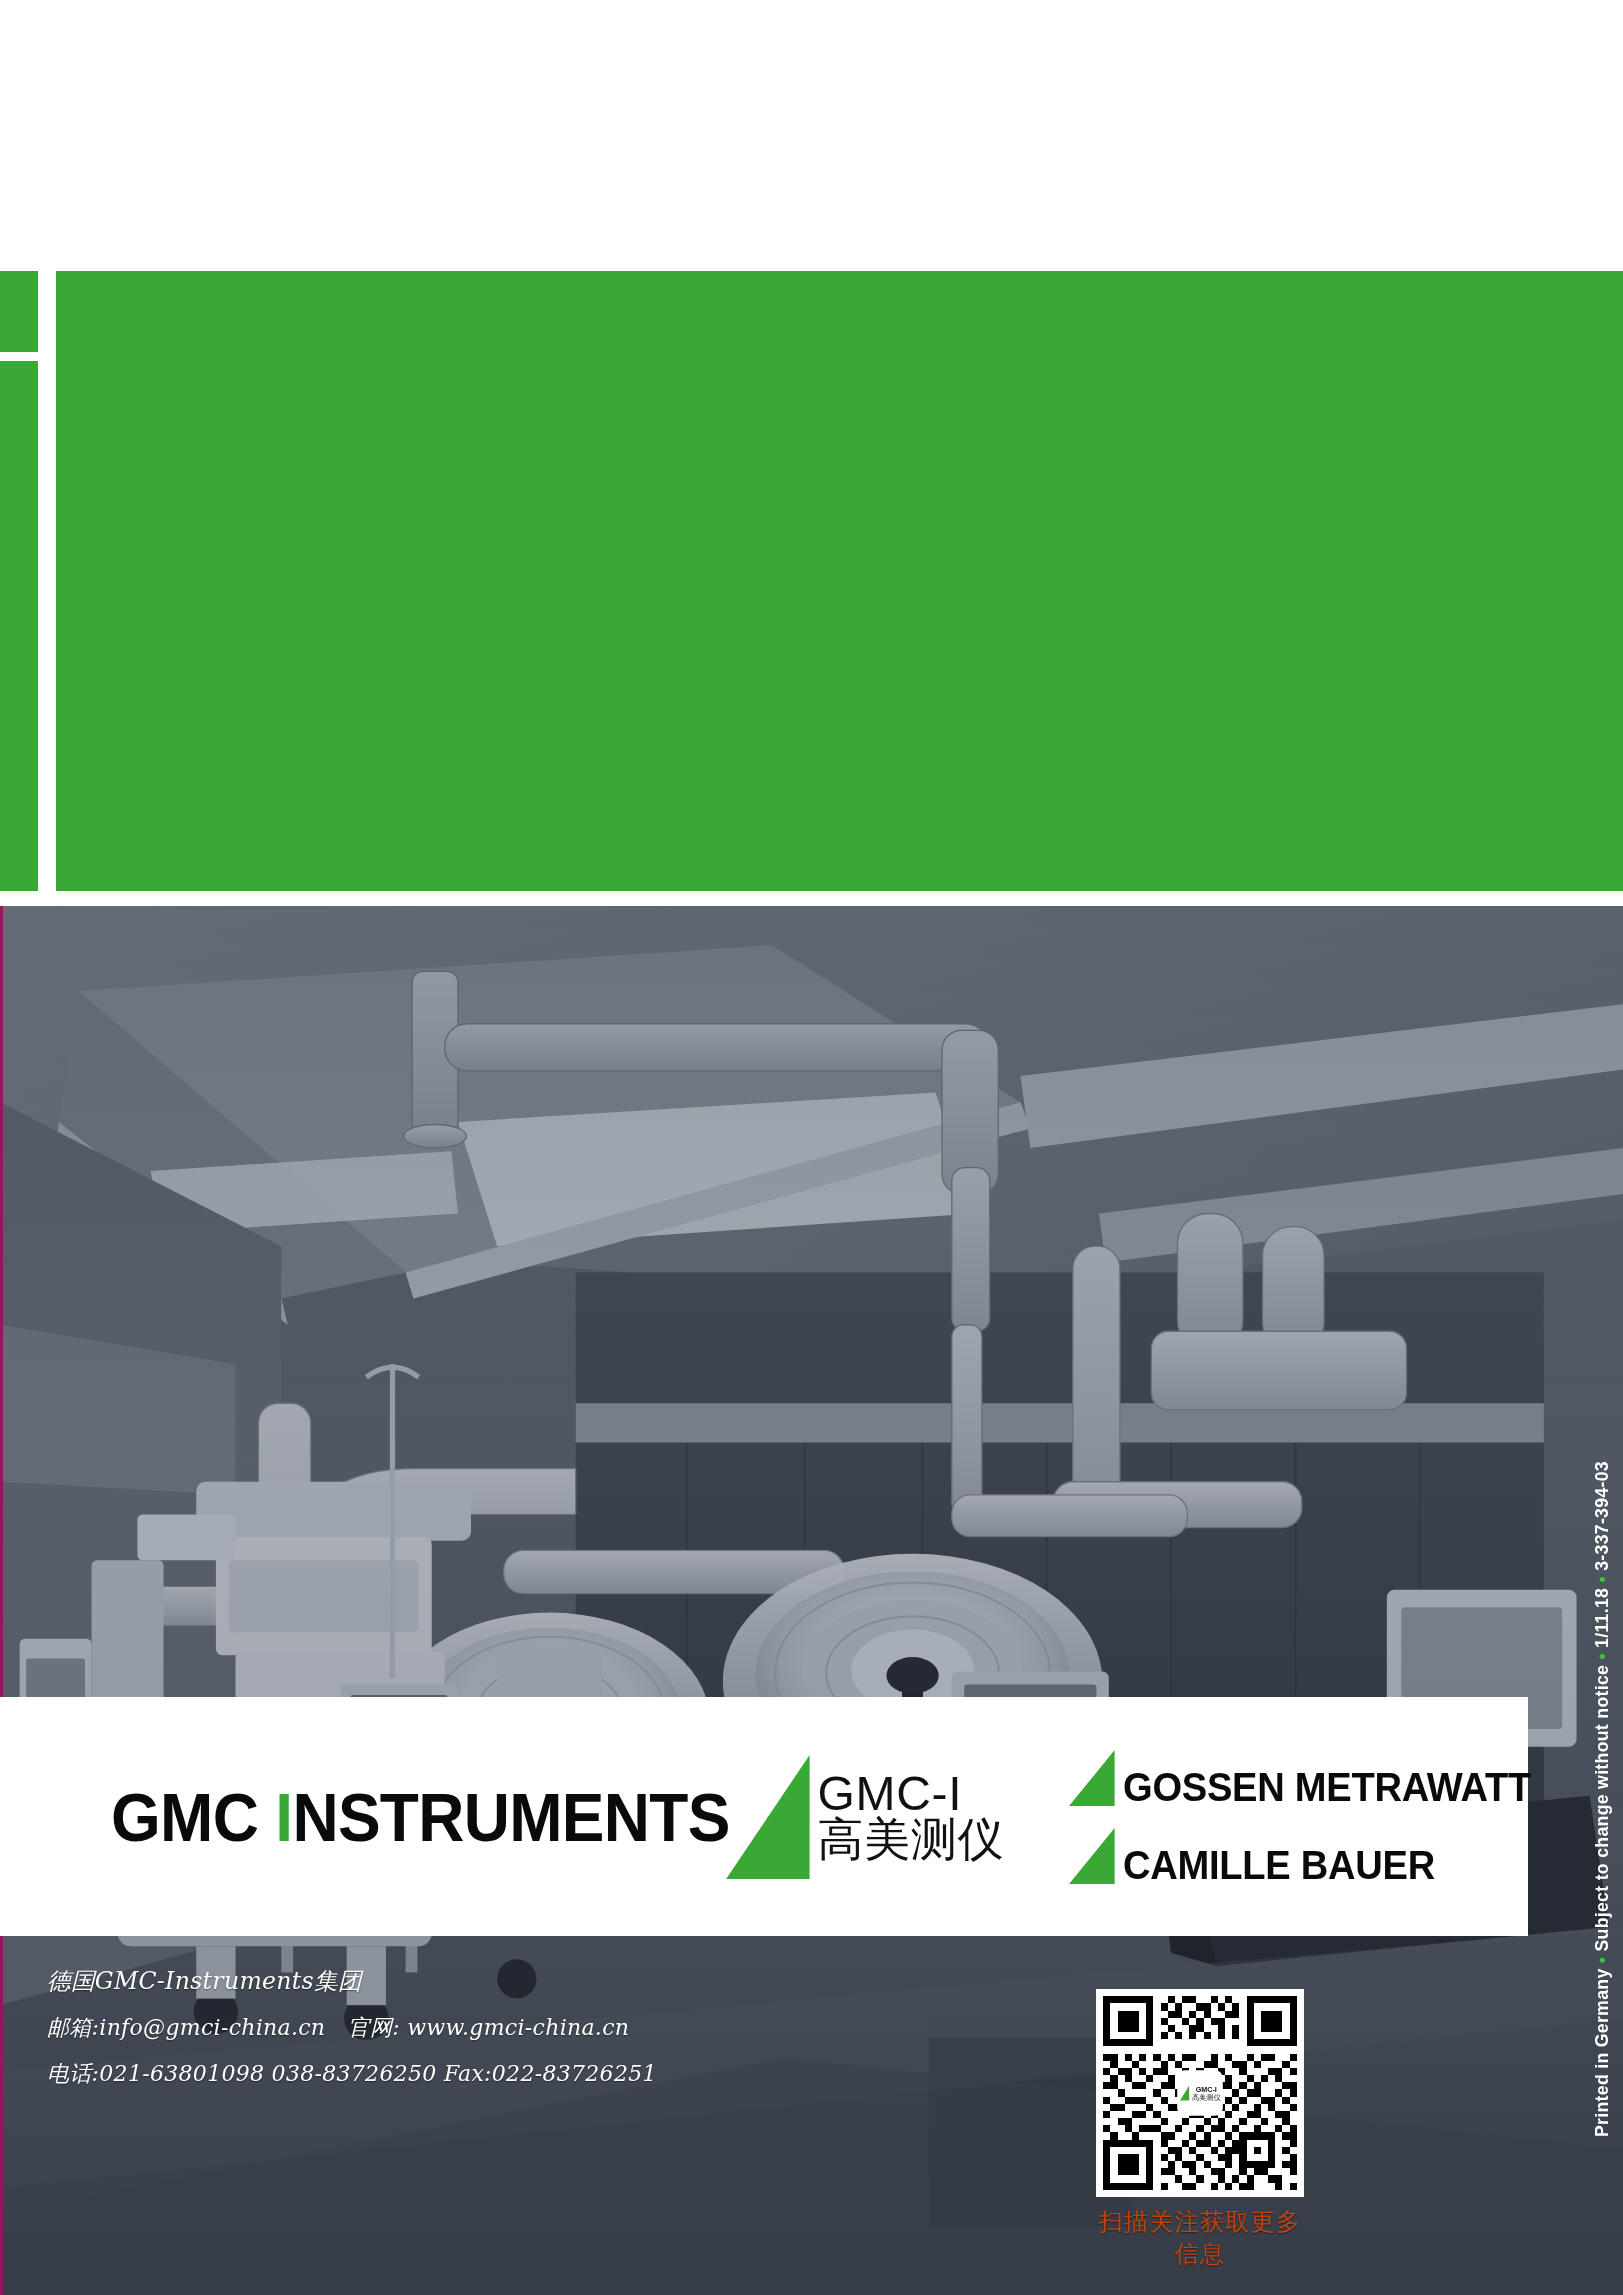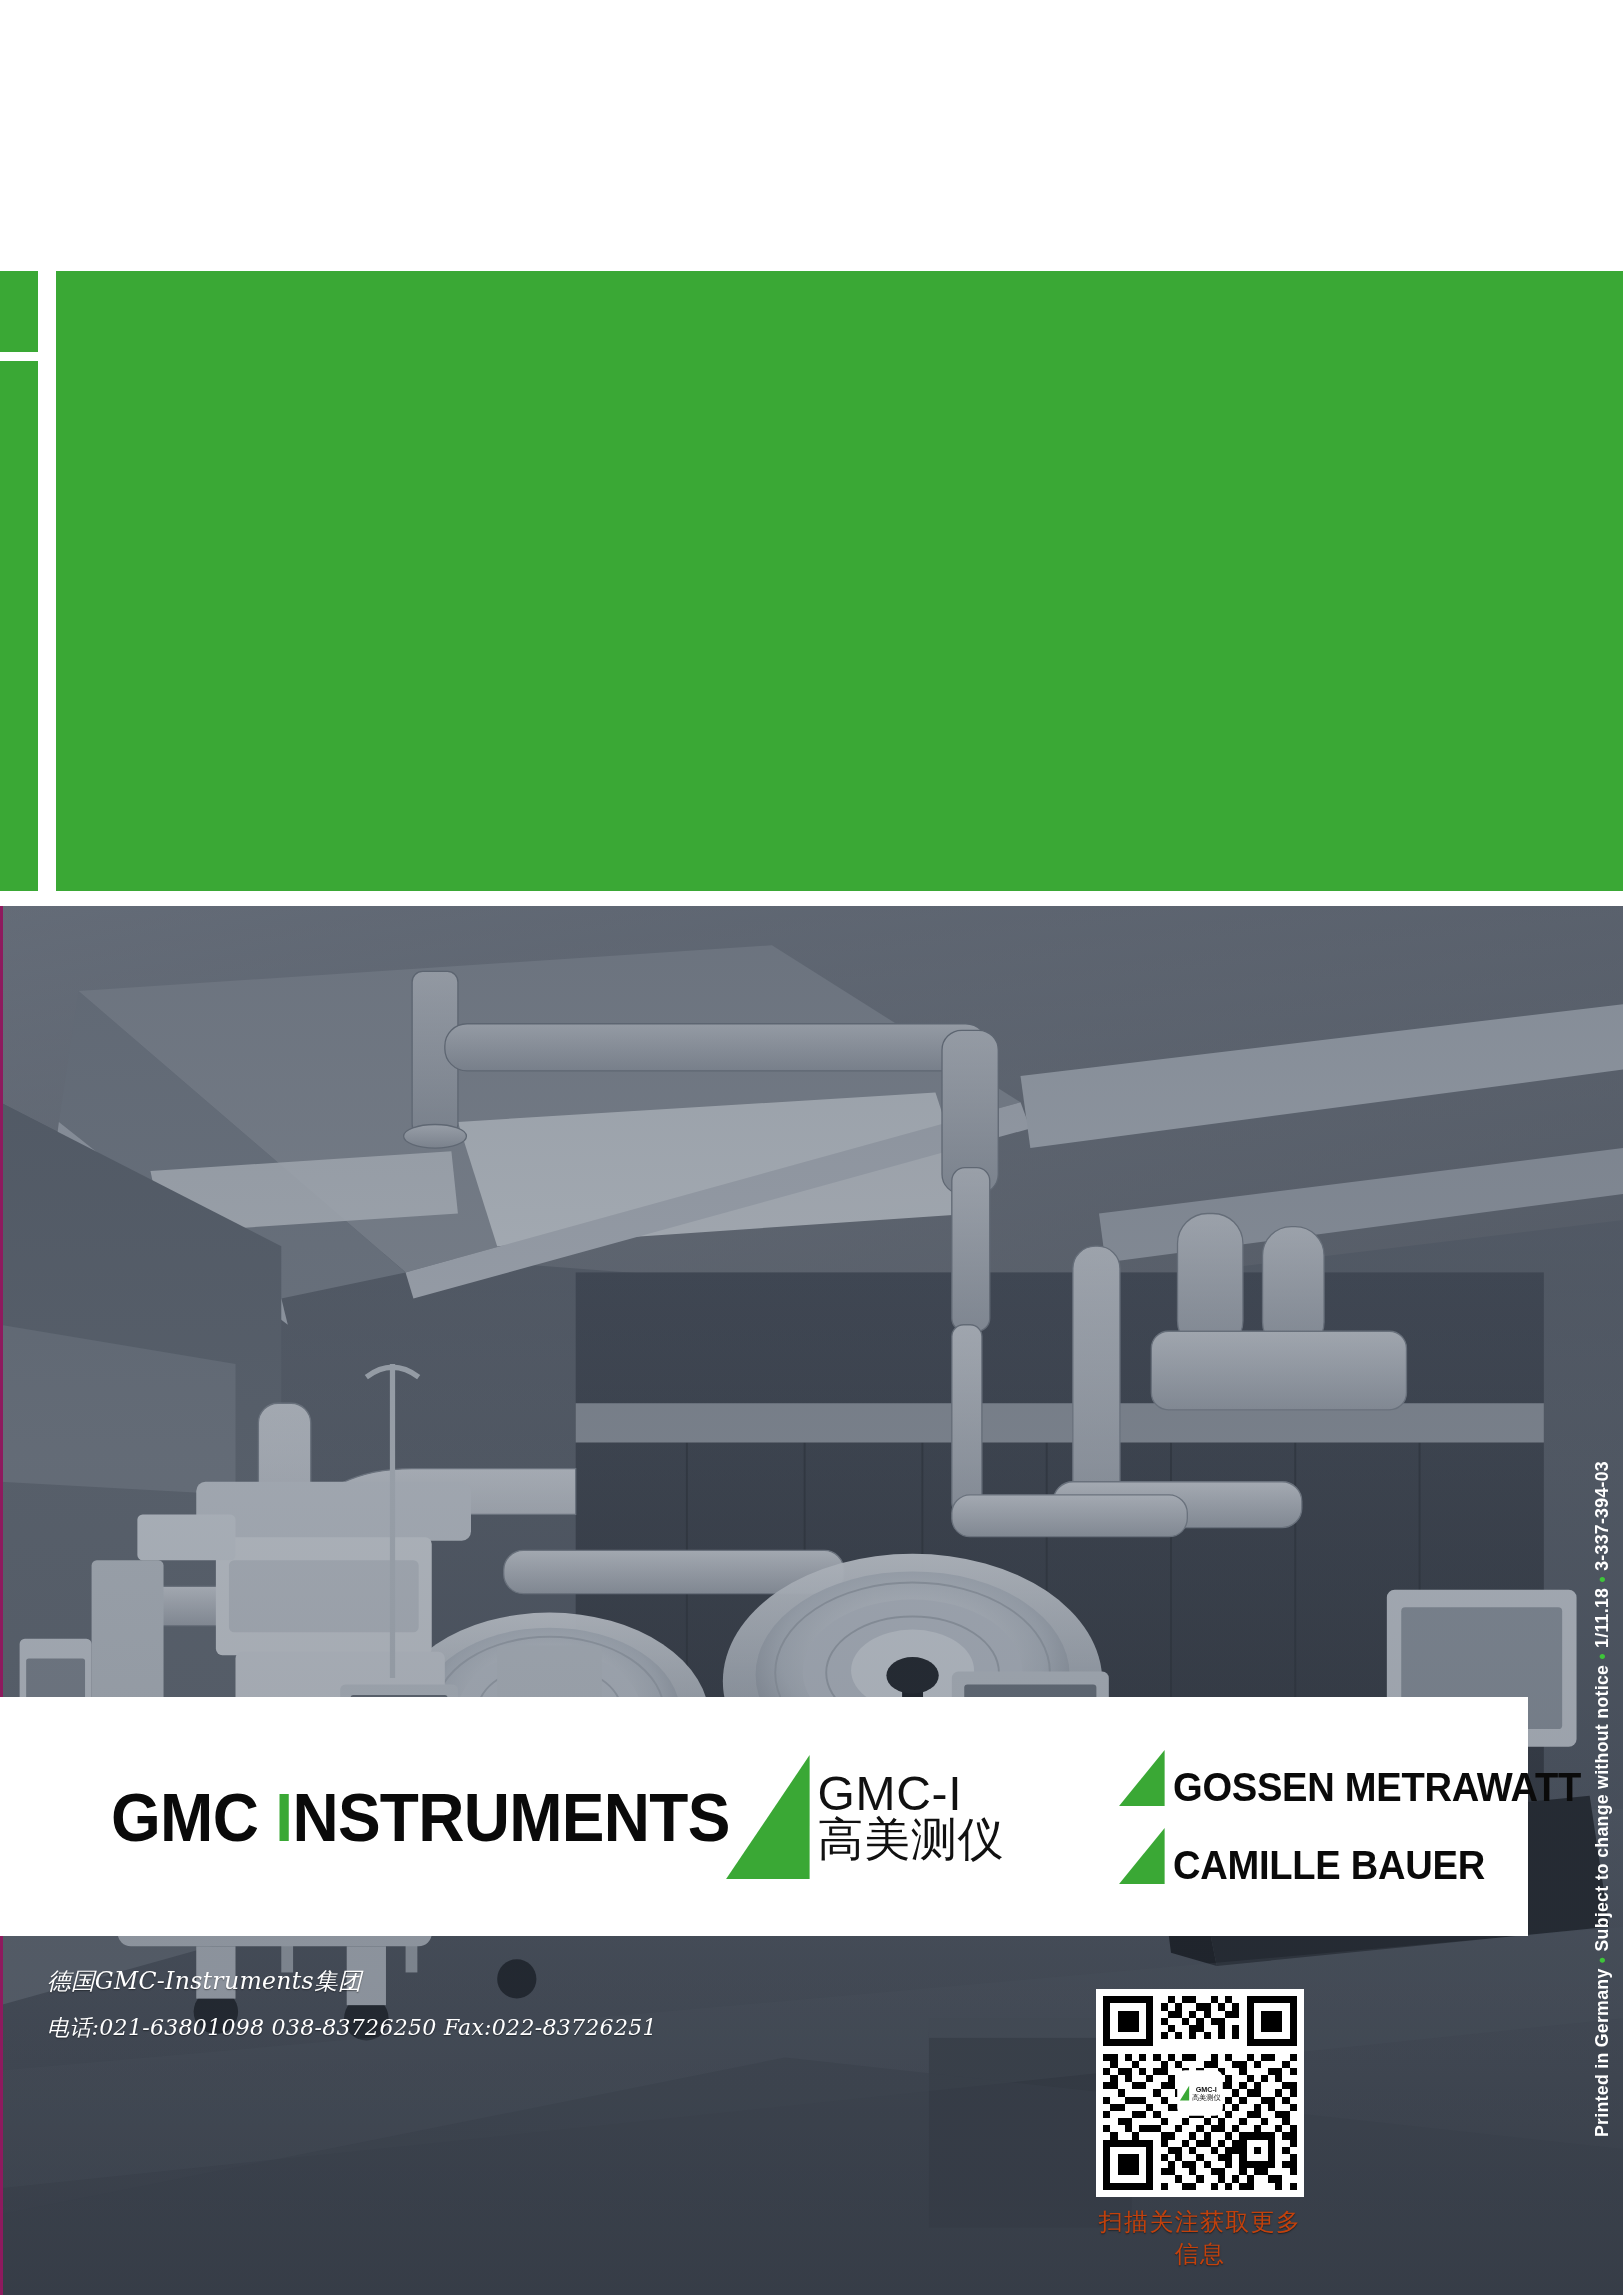--- a/index.html
+++ b/index.html
@@ -150,21 +150,21 @@
   .logo-gmci-text .cjk {
     font-size: 46px;
     font-weight: 500;
     color: #111;
     letter-spacing: 0.7px;
     font-family: "DejaVu Sans", sans-serif;
   }
 
   .logo-brands {
     position: absolute;
-    left: 1119px;
+    left: 1069px;
     top: 50%;
     transform: translateY(-50%);
     display: flex;
     flex-direction: column;
     gap: 22px;
   }
   .brand-row {
     display: flex;
     align-items: flex-end;
     gap: 6.5px;
@@ -502,20 +502,21 @@
         <svg class="tri" width="47" height="56" viewBox="0 0 72 86">
           <polygon points="70,0 70,86 0,86" fill="#3aa835"></polygon>
         </svg>
         <span class="brand-label">CAMILLE BAUER</span>
       </div>
     </div>
   </div>
 
   <div class="contact">
     <div class="contact-line">德国GMC-Instruments集团</div>
+    <div class="contact-line small">邮箱:info@gmci-china.cn　官网: www.gmci-china.cn</div>
     <div class="contact-line small">电话:021-63801098 038-83726250 Fax:022-83726251</div>
   </div>
 
   <div class="qr-wrap">
     <div class="qr-box">
       <svg class="qr-svg" viewBox="0 0 29 29" shape-rendering="crispEdges">
         <rect width="29" height="29" fill="#ffffff"></rect>
         <g fill="#000000">
 
           <rect x="1" y="1" width="7" height="1"></rect>

